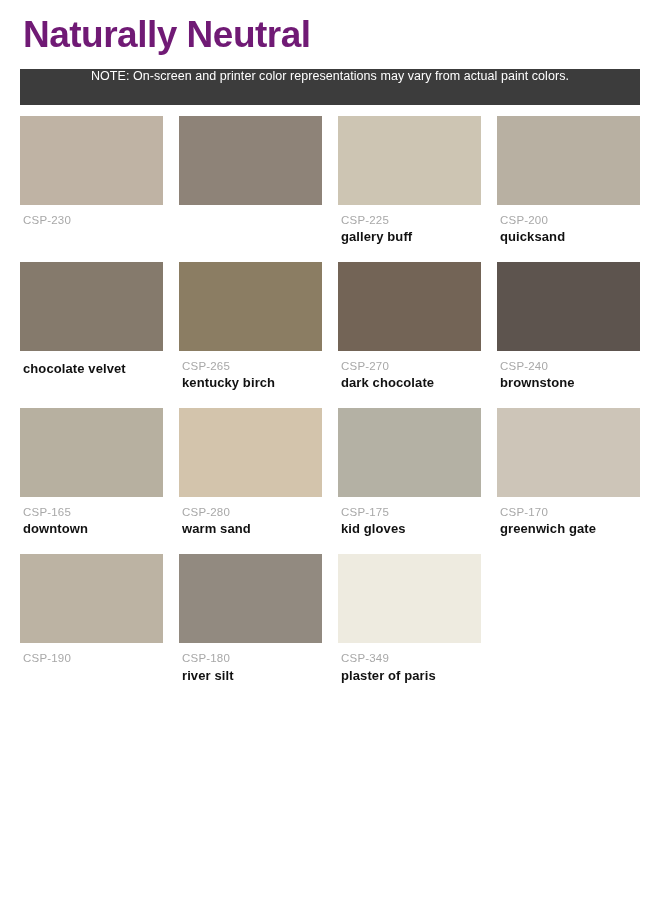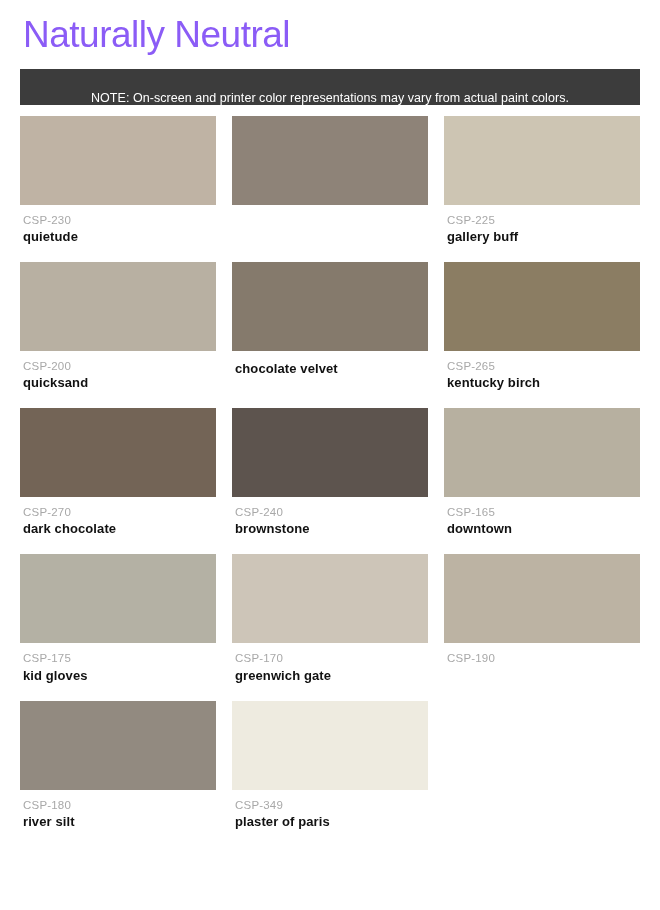--- a/index.html
+++ b/index.html
@@ -32,31 +32,31 @@
     white-space: nowrap;
   }
 
   
   .note-bar {
     margin-top: 12px;
     height: 36px;
     background: #3c3c3c;
     color: #ffffff;
     display: flex;
-    align-items: flex-end;
+    align-items: flex-start;
     justify-content: center;
     font-size: 12.5px;
     letter-spacing: 0.05px;
   }
 
   
   .swatch-grid {
     margin-top: 11px;
     display: grid;
-    grid-template-columns: repeat(3, 1fr);
+    grid-template-columns: repeat(4, 1fr);
     column-gap: 8px;
     row-gap: 14px;
     gap: 16px;
   }
 
   .swatch-card {
     display: flex;
     flex-direction: column;
   }
 
@@ -86,33 +86,32 @@
     letter-spacing: 0.1px;
     line-height: 1.3;
     margin-top: 2px;
   }
 </style>
 </head>
 <body style="background: rgb(255, 255, 255);">
 
 <div class="page">
 
-  <h1 class="palette-title" style="color: #8b5cf6;">Naturally Neutral</h1>
+  <h1 class="palette-title" style="color: #701a75; font-weight: bold;">Naturally Neutral</h1>
 
   <div class="note-bar" style="background-color: rgb(60, 60, 60); color: rgb(255, 255, 255);">
     <span>NOTE: On-screen and printer color representations may vary from actual paint colors.</span>
   </div>
 
   <div class="swatch-grid">
 
     <div class="swatch-card">
       <div class="swatch-chip" style="background-color: rgb(191, 179, 164);"></div>
       <div class="swatch-meta">
         <div class="swatch-code">CSP-230</div>
-        <div class="swatch-name">quietude</div>
       </div>
     </div>
 
     <div class="swatch-card">
       <div class="swatch-chip" style="background-color: rgb(142, 131, 120);"></div>
     </div>
 
     <div class="swatch-card">
       <div class="swatch-chip" style="background-color: rgb(205, 197, 179);"></div>
       <div class="swatch-meta">
@@ -161,20 +160,27 @@
     </div>
 
     <div class="swatch-card">
       <div class="swatch-chip" style="background-color: rgb(183, 176, 160);"></div>
       <div class="swatch-meta">
         <div class="swatch-code">CSP-165</div>
         <div class="swatch-name">downtown</div>
       </div>
     </div>
 
+    <div class="swatch-card">
+      <div class="swatch-chip" style="background-color: rgb(211, 196, 172);"></div>
+      <div class="swatch-meta">
+        <div class="swatch-code">CSP-280</div>
+        <div class="swatch-name">warm sand</div>
+      </div>
+    </div>
 
     <div class="swatch-card">
       <div class="swatch-chip" style="background-color: rgb(180, 177, 164);"></div>
       <div class="swatch-meta">
         <div class="swatch-code">CSP-175</div>
         <div class="swatch-name">kid gloves</div>
       </div>
     </div>
 
     <div class="swatch-card">

